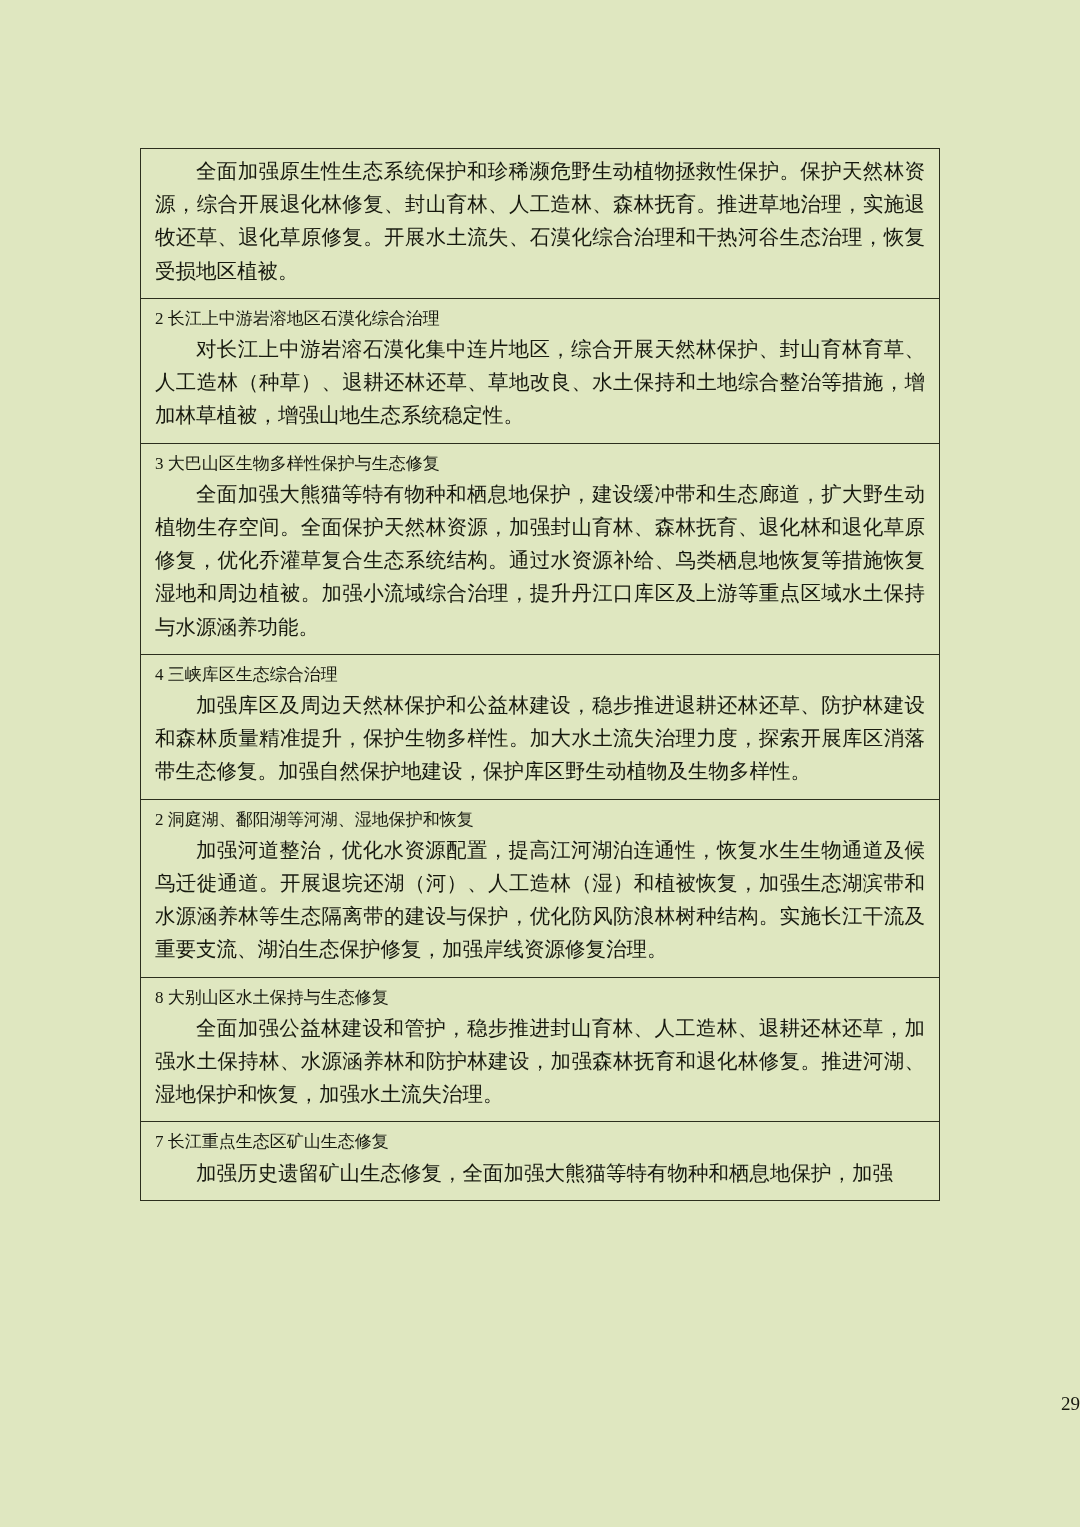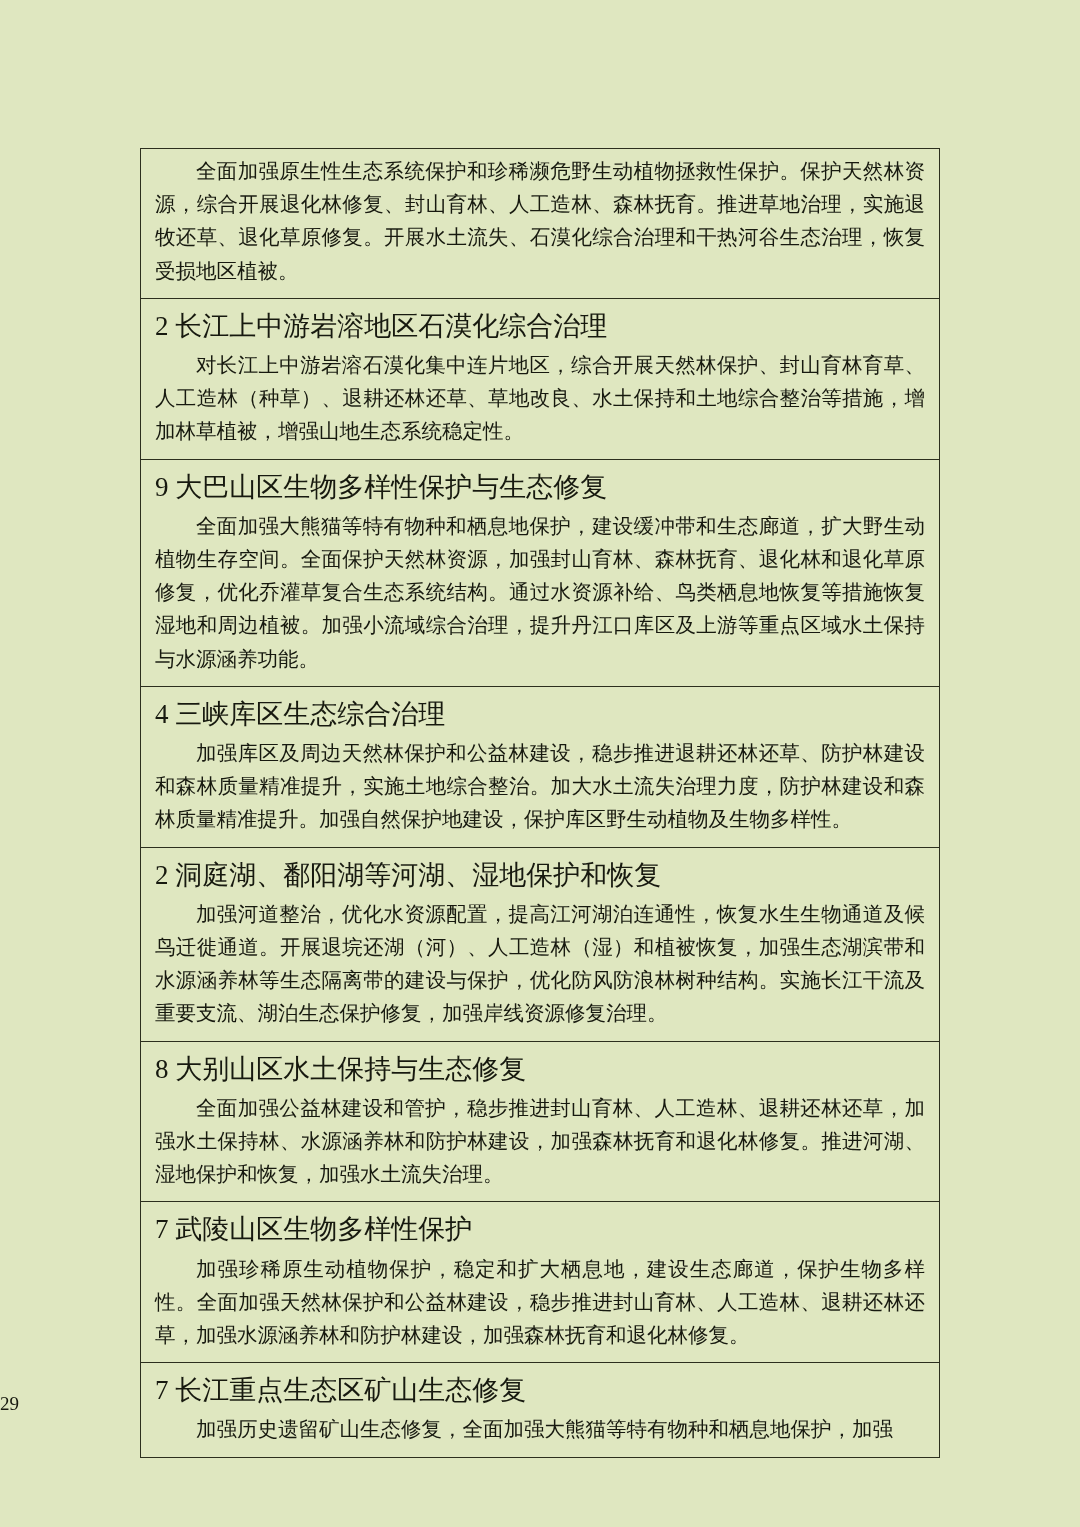--- a/index.html
+++ b/index.html
@@ -28,38 +28,38 @@
     top: 148px;
     width: 800px;
     border-collapse: collapse;
   }
   .doc-table td {
     border: 1px solid #2c2f1e;
     padding: 6px 14px 10px 14px;
     vertical-align: top;
   }
   .heading {
-    font-size: 27px;
+    font-size: 17px;
     line-height: 1.6;
     margin-bottom: 1px;
     white-space: nowrap;
   }
   .para {
     font-size: 20.5px;
     line-height: 1.62;
     text-align: justify;
     text-justify: inter-ideograph;
     text-indent: 2em;
   }
   .page-number {
     position: absolute;
     left: 0;
     top: 1393px;
     width: 1080px;
-    text-align: left;
+    text-align: right;
     font-size: 19px;
     color: #17190f;
     font-family: "Liberation Serif", "DejaVu Serif", serif;
   }
 </style>
 </head>
 <body>
 
 <div class="page">
 
@@ -71,50 +71,44 @@
         </td>
       </tr>
       <tr>
         <td>
           <div class="heading">2 长江上中游岩溶地区石漠化综合治理</div>
           <div class="para">对长江上中游岩溶石漠化集中连片地区，综合开展天然林保护、封山育林育草、人工造林（种草）、退耕还林还草、草地改良、水土保持和土地综合整治等措施，增加林草植被，增强山地生态系统稳定性。</div>
         </td>
       </tr>
       <tr>
         <td>
-          <div class="heading">9 大巴山区生物多样性保护与生态修复</div>
+          <div class="heading">3 大巴山区生物多样性保护与生态修复</div>
           <div class="para">全面加强大熊猫等特有物种和栖息地保护，建设缓冲带和生态廊道，扩大野生动植物生存空间。全面保护天然林资源，加强封山育林、森林抚育、退化林和退化草原修复，优化乔灌草复合生态系统结构。通过水资源补给、鸟类栖息地恢复等措施恢复湿地和周边植被。加强小流域综合治理，提升丹江口库区及上游等重点区域水土保持与水源涵养功能。</div>
         </td>
       </tr>
       <tr>
         <td>
           <div class="heading">4 三峡库区生态综合治理</div>
-          <div class="para">加强库区及周边天然林保护和公益林建设，稳步推进退耕还林还草、防护林建设和森林质量精准提升，实施土地综合整治。加大水土流失治理力度，防护林建设和森林质量精准提升。加强自然保护地建设，保护库区野生动植物及生物多样性。</div>
+          <div class="para">加强库区及周边天然林保护和公益林建设，稳步推进退耕还林还草、防护林建设和森林质量精准提升，保护生物多样性。加大水土流失治理力度，探索开展库区消落带生态修复。加强自然保护地建设，保护库区野生动植物及生物多样性。</div>
         </td>
       </tr>
       <tr>
         <td>
           <div class="heading">2 洞庭湖、鄱阳湖等河湖、湿地保护和恢复</div>
           <div class="para">加强河道整治，优化水资源配置，提高江河湖泊连通性，恢复水生生物通道及候鸟迁徙通道。开展退垸还湖（河）、人工造林（湿）和植被恢复，加强生态湖滨带和水源涵养林等生态隔离带的建设与保护，优化防风防浪林树种结构。实施长江干流及重要支流、湖泊生态保护修复，加强岸线资源修复治理。</div>
         </td>
       </tr>
       <tr>
         <td>
           <div class="heading">8 大别山区水土保持与生态修复</div>
           <div class="para">全面加强公益林建设和管护，稳步推进封山育林、人工造林、退耕还林还草，加强水土保持林、水源涵养林和防护林建设，加强森林抚育和退化林修复。推进河湖、湿地保护和恢复，加强水土流失治理。</div>
         </td>
       </tr>
       <tr>
         <td>
-          <div class="heading">7 武陵山区生物多样性保护</div>
-          <div class="para">加强珍稀原生动植物保护，稳定和扩大栖息地，建设生态廊道，保护生物多样性。全面加强天然林保护和公益林建设，稳步推进封山育林、人工造林、退耕还林还草，加强水源涵养林和防护林建设，加强森林抚育和退化林修复。</div>
-        </td>
-      </tr>
-      <tr>
-        <td>
           <div class="heading">7 长江重点生态区矿山生态修复</div>
           <div class="para">加强历史遗留矿山生态修复，全面加强大熊猫等特有物种和栖息地保护，加强</div>
         </td>
       </tr>
     </tbody>
   </table>
 
   <div class="page-number">29</div>
 
 </div>

